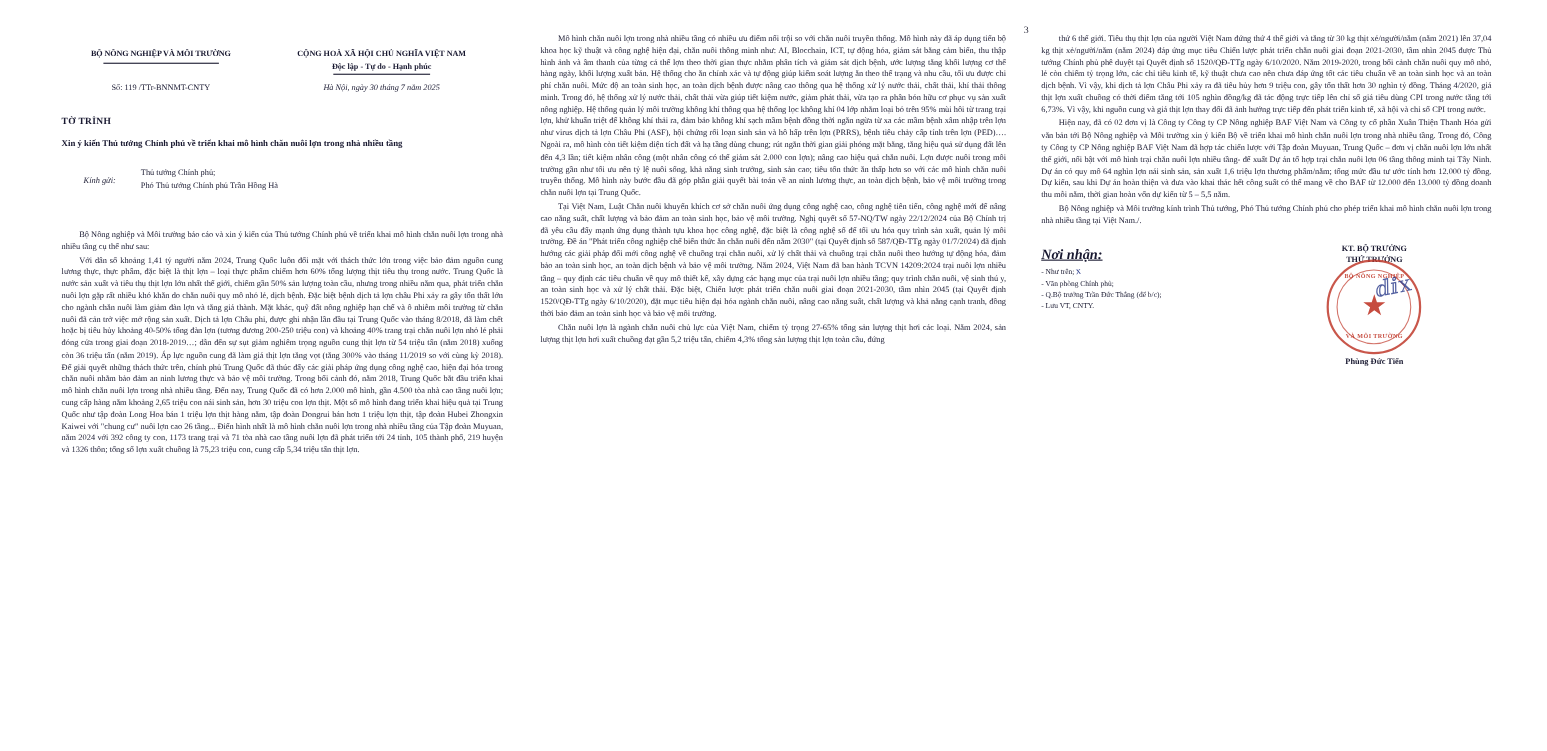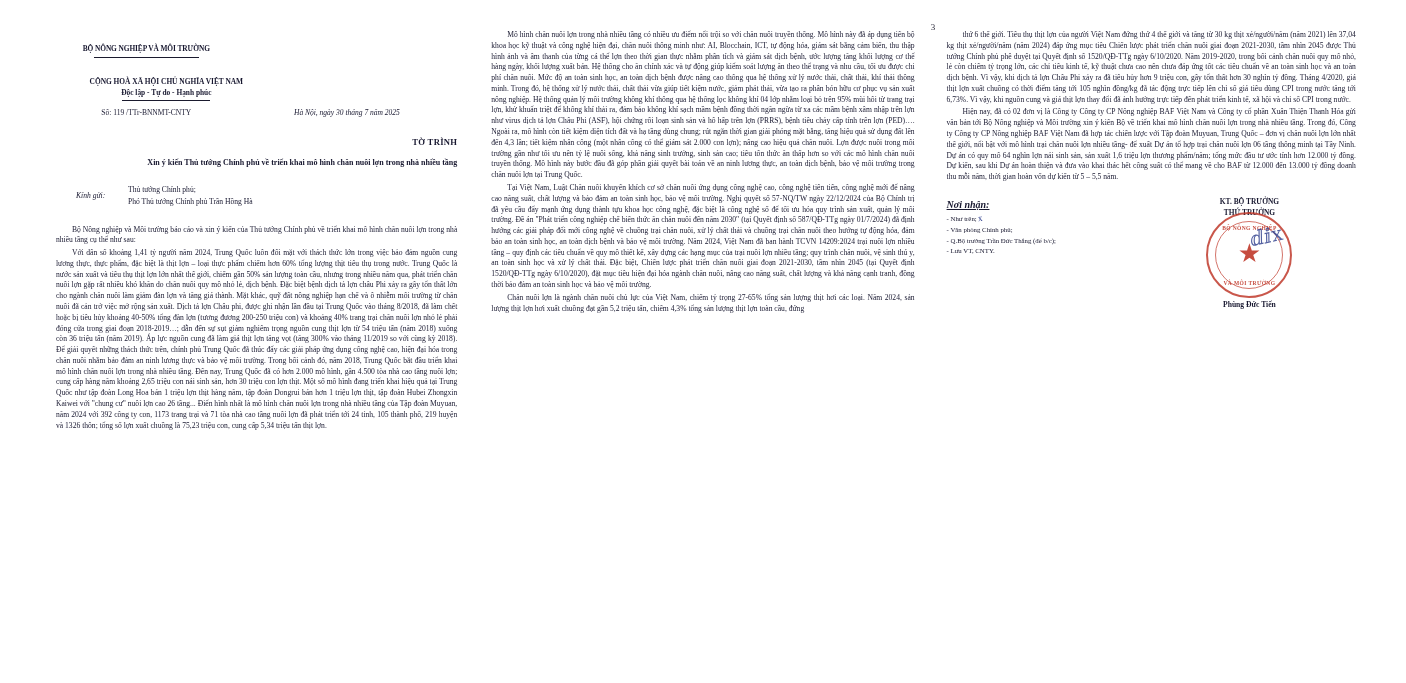--- a/index.html
+++ b/index.html
@@ -42,33 +42,32 @@
     text-align: justify;
     color: #181830;
   }
   .col-1 { padding-left: 30px; padding-right: 20px; }
   .col-2 { padding-left: 14px; padding-right: 14px; }
   .col-3 { padding-left: 18px; padding-right: 24px; }
 
   
   .header {
     display: flex;
-    flex-direction: column;
+    flex-direction: row;
     justify-content: flex-end;
     margin-top: 14px;
     margin-bottom: 2px;
   }
   .hdr-left {
     width: 45%;
     text-align: center;
   }
   .hdr-right {
     width: 55%;
     text-align: center;
-    margin-top: 19px;
   }
   .ministry {
     font-size: 7.4px;
     font-weight: bold;
     letter-spacing: -0.1px;
   }
   .rule {
     width: 58%;
     height: 1px;
     background: #1a1a2e;
@@ -98,21 +97,21 @@
   .docnum {
     width: 45%;
     text-align: center;
   }
   .place-date {
     width: 55%;
     text-align: center;
     font-style: italic;
   }
   .title-block {
-    text-align: right;
+    text-align: left;
     margin-top: 18px;
   }
   .title-main {
     font-size: 8.6px;
     font-weight: bold;
     letter-spacing: 0.3px;
   }
   .title-sub {
     font-size: 8px;
     font-weight: bold;
@@ -131,38 +130,38 @@
     width: 52px;
     flex: none;
     padding-left: 20px;
   }
   .recip-list div { margin-bottom: 1px; }
   p.body {
     margin: 0 0 0 0;
     text-indent: 16px;
   }
   p.body + p.body { margin-top: 2px; }
-  .col-1 .first-para { margin-top: 16px; }
+  .col-1 .first-para { margin-top: 32px; }
 
   
   .sig-area {
     display: flex;
     flex-direction: row;
     margin-top: 14px;
     font-size: 6.8px;
   }
   .sig-left {
     width: 48%;
     line-height: 1.5;
   }
   .sig-left .note-title {
     font-style: italic;
     font-weight: bold;
     text-decoration: underline;
-    font-size: 10px;
+    font-size: 13px;
   }
   .sig-left div { white-space: nowrap; }
   .sig-right {
     width: 52%;
     text-align: center;
     position: relative;
   }
   .sig-right .role {
     font-weight: bold;
     font-size: 7.4px;
@@ -280,20 +279,21 @@
 
   <div class="col col-2">
     <p class="body">Mô hình chăn nuôi lợn trong nhà nhiều tầng có nhiều ưu điểm nổi trội so với chăn nuôi truyền thống. Mô hình này đã áp dụng tiến bộ khoa học kỹ thuật và công nghệ hiện đại, chăn nuôi thông minh như: AI, Blocchain, ICT, tự động hóa, giám sát bằng cảm biến, thu thập hình ảnh và âm thanh của từng cá thể lợn theo thời gian thực nhằm phân tích và giám sát dịch bệnh, ước lượng tăng khối lượng cơ thể hàng ngày, khối lượng xuất bán. Hệ thống cho ăn chính xác và tự động giúp kiểm soát lượng ăn theo thể trạng và nhu cầu, tối ưu được chi phí chăn nuôi. Mức độ an toàn sinh học, an toàn dịch bệnh được nâng cao thông qua hệ thống xử lý nước thải, chất thải, khí thải thông minh. Trong đó, hệ thống xử lý nước thải, chất thải vừa giúp tiết kiệm nước, giảm phát thải, vừa tạo ra phân bón hữu cơ phục vụ sản xuất nông nghiệp. Hệ thống quản lý môi trường không khí thông qua hệ thống lọc không khí 04 lớp nhằm loại bỏ trên 95% mùi hôi từ trang trại lợn, khử khuẩn triệt để không khí thải ra, đảm bảo không khí sạch mầm bệnh đồng thời ngăn ngừa từ xa các mầm bệnh xâm nhập trên lợn như virus dịch tả lợn Châu Phi (ASF), hội chứng rối loạn sinh sản và hô hấp trên lợn (PRRS), bệnh tiêu chảy cấp tính trên lợn (PED)…. Ngoài ra, mô hình còn tiết kiệm diện tích đất và hạ tầng dùng chung; rút ngắn thời gian giải phóng mặt bằng, tăng hiệu quả sử dụng đất lên đến 4,3 lần; tiết kiệm nhân công (một nhân công có thể giám sát 2.000 con lợn); nâng cao hiệu quả chăn nuôi. Lợn được nuôi trong môi trường gần như tối ưu nên tỷ lệ nuôi sống, khả năng sinh trưởng, sinh sản cao; tiêu tốn thức ăn thấp hơn so với các mô hình chăn nuôi truyền thống. Mô hình này bước đầu đã góp phần giải quyết bài toán về an ninh lương thực, an toàn dịch bệnh, bảo vệ môi trường trong chăn nuôi lợn tại Trung Quốc.</p>
     <p class="body">Tại Việt Nam, Luật Chăn nuôi khuyến khích cơ sở chăn nuôi ứng dụng công nghệ cao, công nghệ tiên tiến, công nghệ mới để nâng cao năng suất, chất lượng và bảo đảm an toàn sinh học, bảo vệ môi trường. Nghị quyết số 57-NQ/TW ngày 22/12/2024 của Bộ Chính trị đã yêu cầu đẩy mạnh ứng dụng thành tựu khoa học công nghệ, đặc biệt là công nghệ số để tối ưu hóa quy trình sản xuất, quản lý môi trường. Đề án "Phát triển công nghiệp chế biến thức ăn chăn nuôi đến năm 2030" (tại Quyết định số 587/QĐ-TTg ngày 01/7/2024) đã định hướng các giải pháp đổi mới công nghệ về chuồng trại chăn nuôi, xử lý chất thải và chuồng trại chăn nuôi theo hướng tự động hóa, đảm bảo an toàn sinh học, an toàn dịch bệnh và bảo vệ môi trường. Năm 2024, Việt Nam đã ban hành TCVN 14209:2024 trại nuôi lợn nhiều tầng – quy định các tiêu chuẩn về quy mô thiết kế, xây dựng các hạng mục của trại nuôi lợn nhiều tầng; quy trình chăn nuôi, vệ sinh thú y, an toàn sinh học và xử lý chất thải. Đặc biệt, Chiến lược phát triển chăn nuôi giai đoạn 2021-2030, tầm nhìn 2045 (tại Quyết định 1520/QĐ-TTg ngày 6/10/2020), đặt mục tiêu hiện đại hóa ngành chăn nuôi, nâng cao năng suất, chất lượng và khả năng cạnh tranh, đồng thời bảo đảm an toàn sinh học và bảo vệ môi trường.</p>
     <p class="body">Chăn nuôi lợn là ngành chăn nuôi chủ lực của Việt Nam, chiếm tỷ trọng 27-65% tổng sản lượng thịt hơi các loại. Năm 2024, sản lượng thịt lợn hơi xuất chuồng đạt gần 5,2 triệu tấn, chiếm 4,3% tổng sản lượng thịt lợn toàn cầu, đứng</p>
   </div>
 
   <div class="col col-3">
     <p class="body">thứ 6 thế giới. Tiêu thụ thịt lợn của người Việt Nam đứng thứ 4 thế giới và tăng từ 30 kg thịt xẻ/người/năm (năm 2021) lên 37,04 kg thịt xẻ/người/năm (năm 2024) đáp ứng mục tiêu Chiến lược phát triển chăn nuôi giai đoạn 2021-2030, tầm nhìn 2045 được Thủ tướng Chính phủ phê duyệt tại Quyết định số 1520/QĐ-TTg ngày 6/10/2020. Năm 2019-2020, trong bối cảnh chăn nuôi quy mô nhỏ, lẻ còn chiếm tỷ trọng lớn, các chỉ tiêu kinh tế, kỹ thuật chưa cao nên chưa đáp ứng tốt các tiêu chuẩn về an toàn sinh học và an toàn dịch bệnh. Vì vậy, khi dịch tả lợn Châu Phi xảy ra đã tiêu hủy hơn 9 triệu con, gây tổn thất hơn 30 nghìn tỷ đồng. Tháng 4/2020, giá thịt lợn xuất chuồng có thời điểm tăng tới 105 nghìn đồng/kg đã tác động trực tiếp lên chỉ số giá tiêu dùng CPI trong nước tăng tới 6,73%. Vì vậy, khi nguồn cung và giá thịt lợn thay đổi đã ảnh hưởng trực tiếp đến phát triển kinh tế, xã hội và chỉ số CPI trong nước.</p>
     <p class="body">Hiện nay, đã có 02 đơn vị là Công ty Công ty CP Nông nghiệp BAF Việt Nam và Công ty cổ phần Xuân Thiện Thanh Hóa gửi văn bản tới Bộ Nông nghiệp và Môi trường xin ý kiến Bộ về triển khai mô hình chăn nuôi lợn trong nhà nhiều tầng. Trong đó, Công ty Công ty CP Nông nghiệp BAF Việt Nam đã hợp tác chiến lược với Tập đoàn Muyuan, Trung Quốc – đơn vị chăn nuôi lợn lớn nhất thế giới, nổi bật với mô hình trại chăn nuôi lợn nhiều tầng- để xuất Dự án tổ hợp trại chăn nuôi lợn 06 tầng thông minh tại Tây Ninh. Dự án có quy mô 64 nghìn lợn nái sinh sản, sản xuất 1,6 triệu lợn thương phẩm/năm; tổng mức đầu tư ước tính hơn 12.000 tỷ đồng. Dự kiến, sau khi Dự án hoàn thiện và đưa vào khai thác hết công suất có thể mang về cho BAF từ 12.000 đến 13.000 tỷ đồng doanh thu mỗi năm, thời gian hoàn vốn dự kiến từ 5 – 5,5 năm.</p>
+    <p class="body">Bộ Nông nghiệp và Môi trường kính trình Thủ tướng, Phó Thủ tướng Chính phủ cho phép triển khai mô hình chăn nuôi lợn trong nhà nhiều tầng tại Việt Nam./.</p>
 
     <div class="sig-area">
       <div class="sig-left">
         <div class="note-title">Nơi nhận:</div>
         <div>
           <span>- Như trên;</span>
           <span class="mini-sign">x</span>
         </div>
         <div>- Văn phòng Chính phủ;</div>
         <div>- Q.Bộ trưởng Trần Đức Thắng (để b/c);</div>

